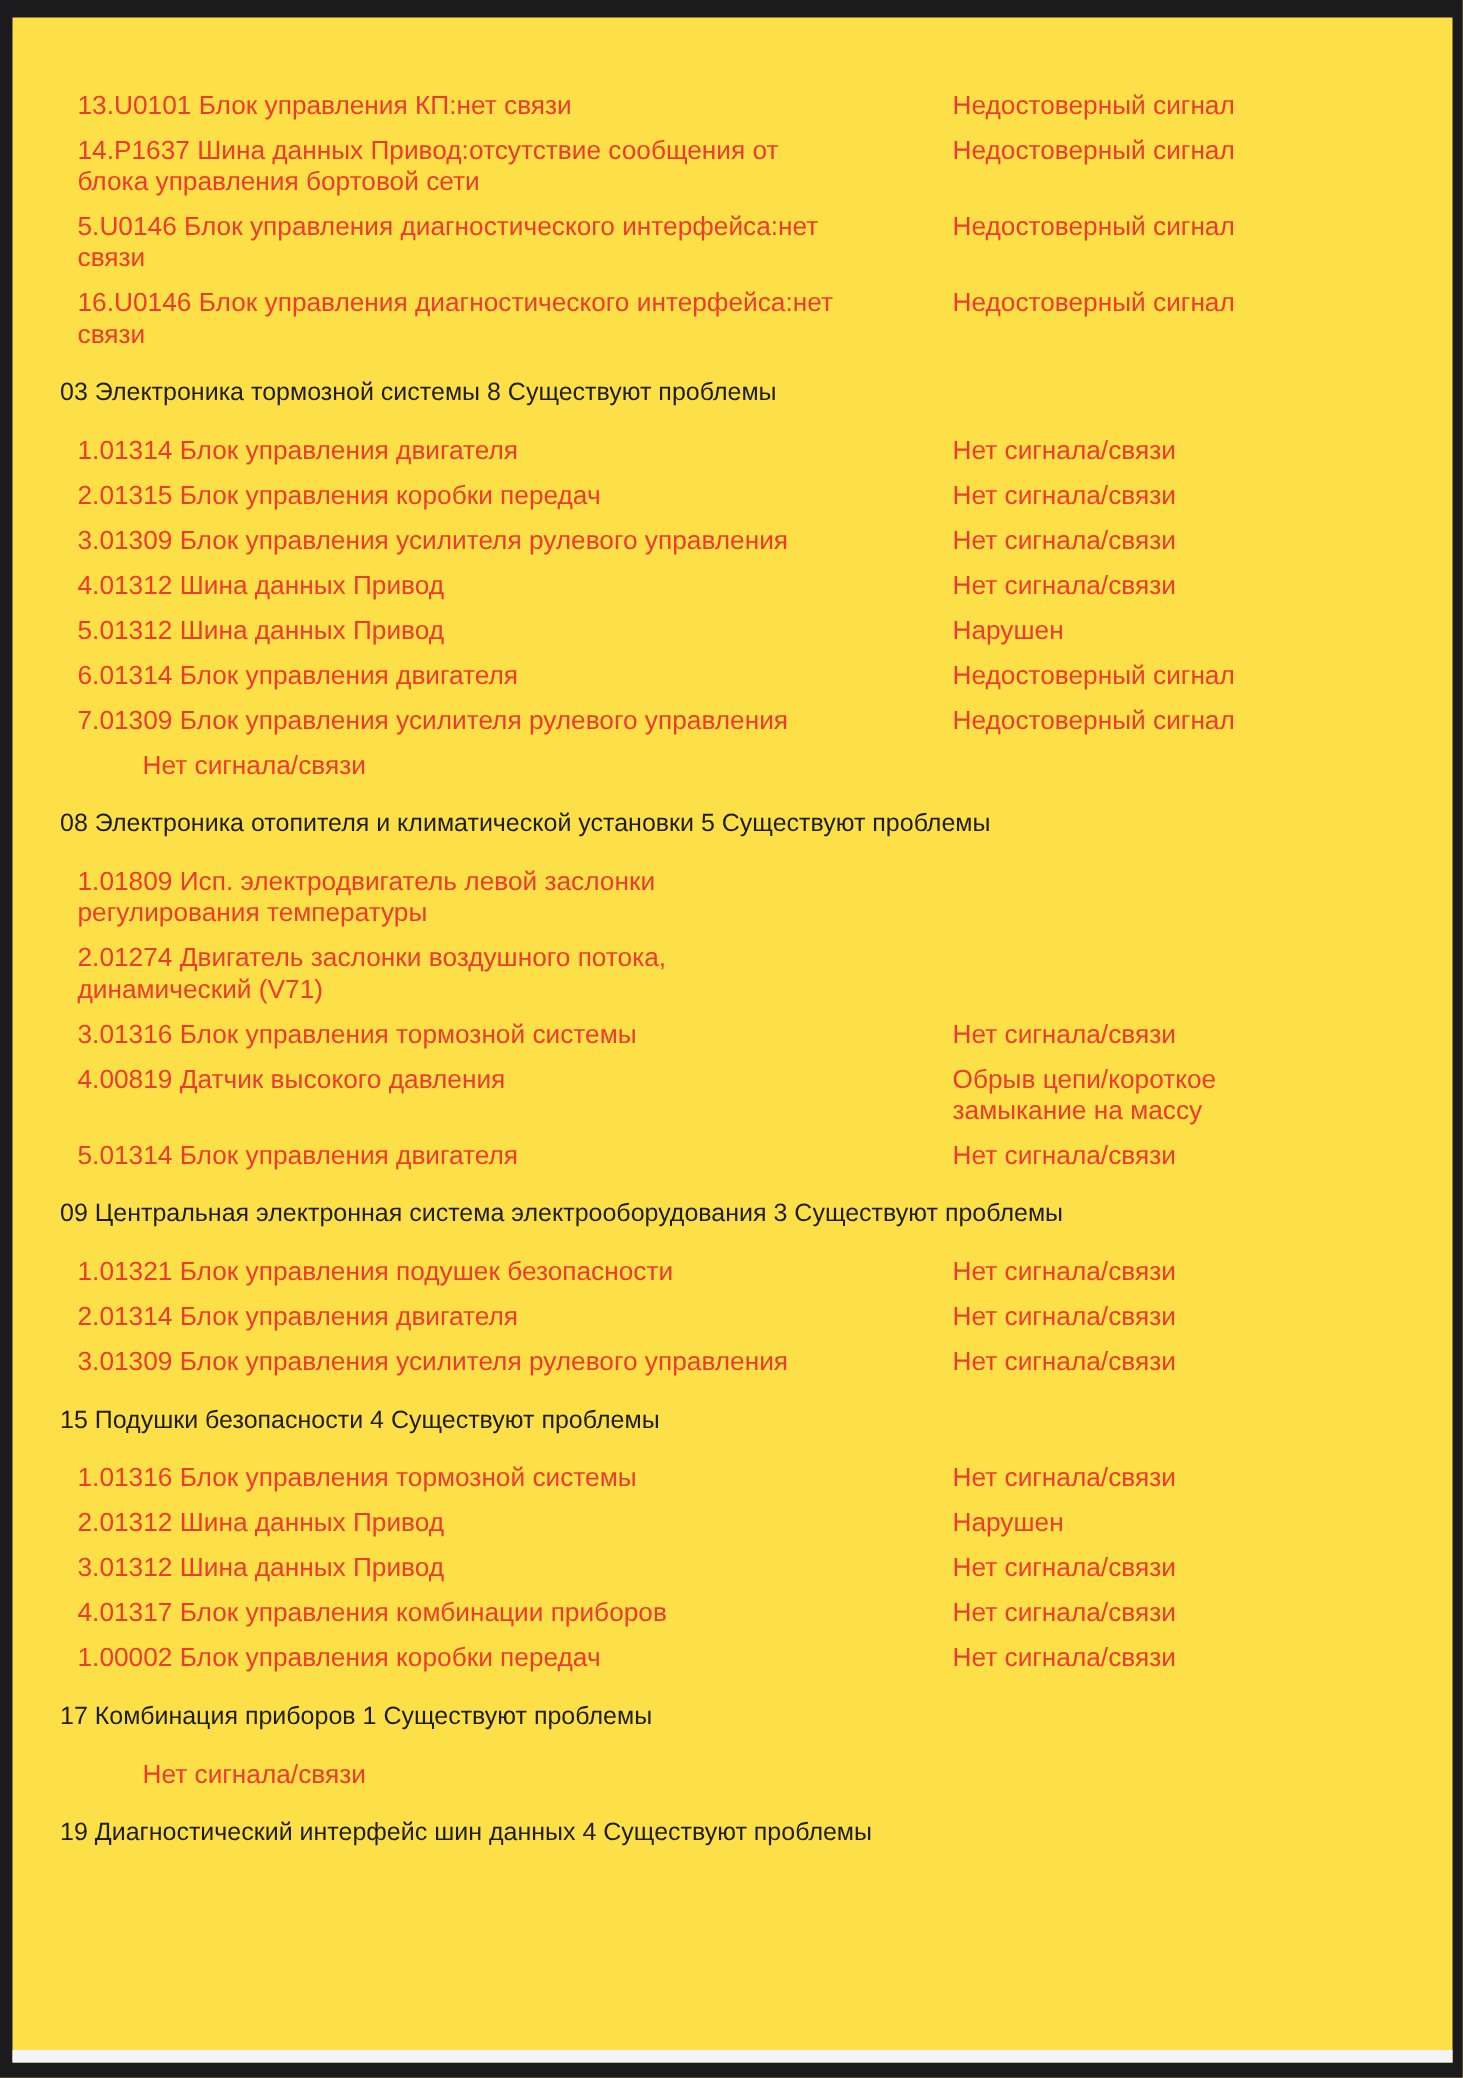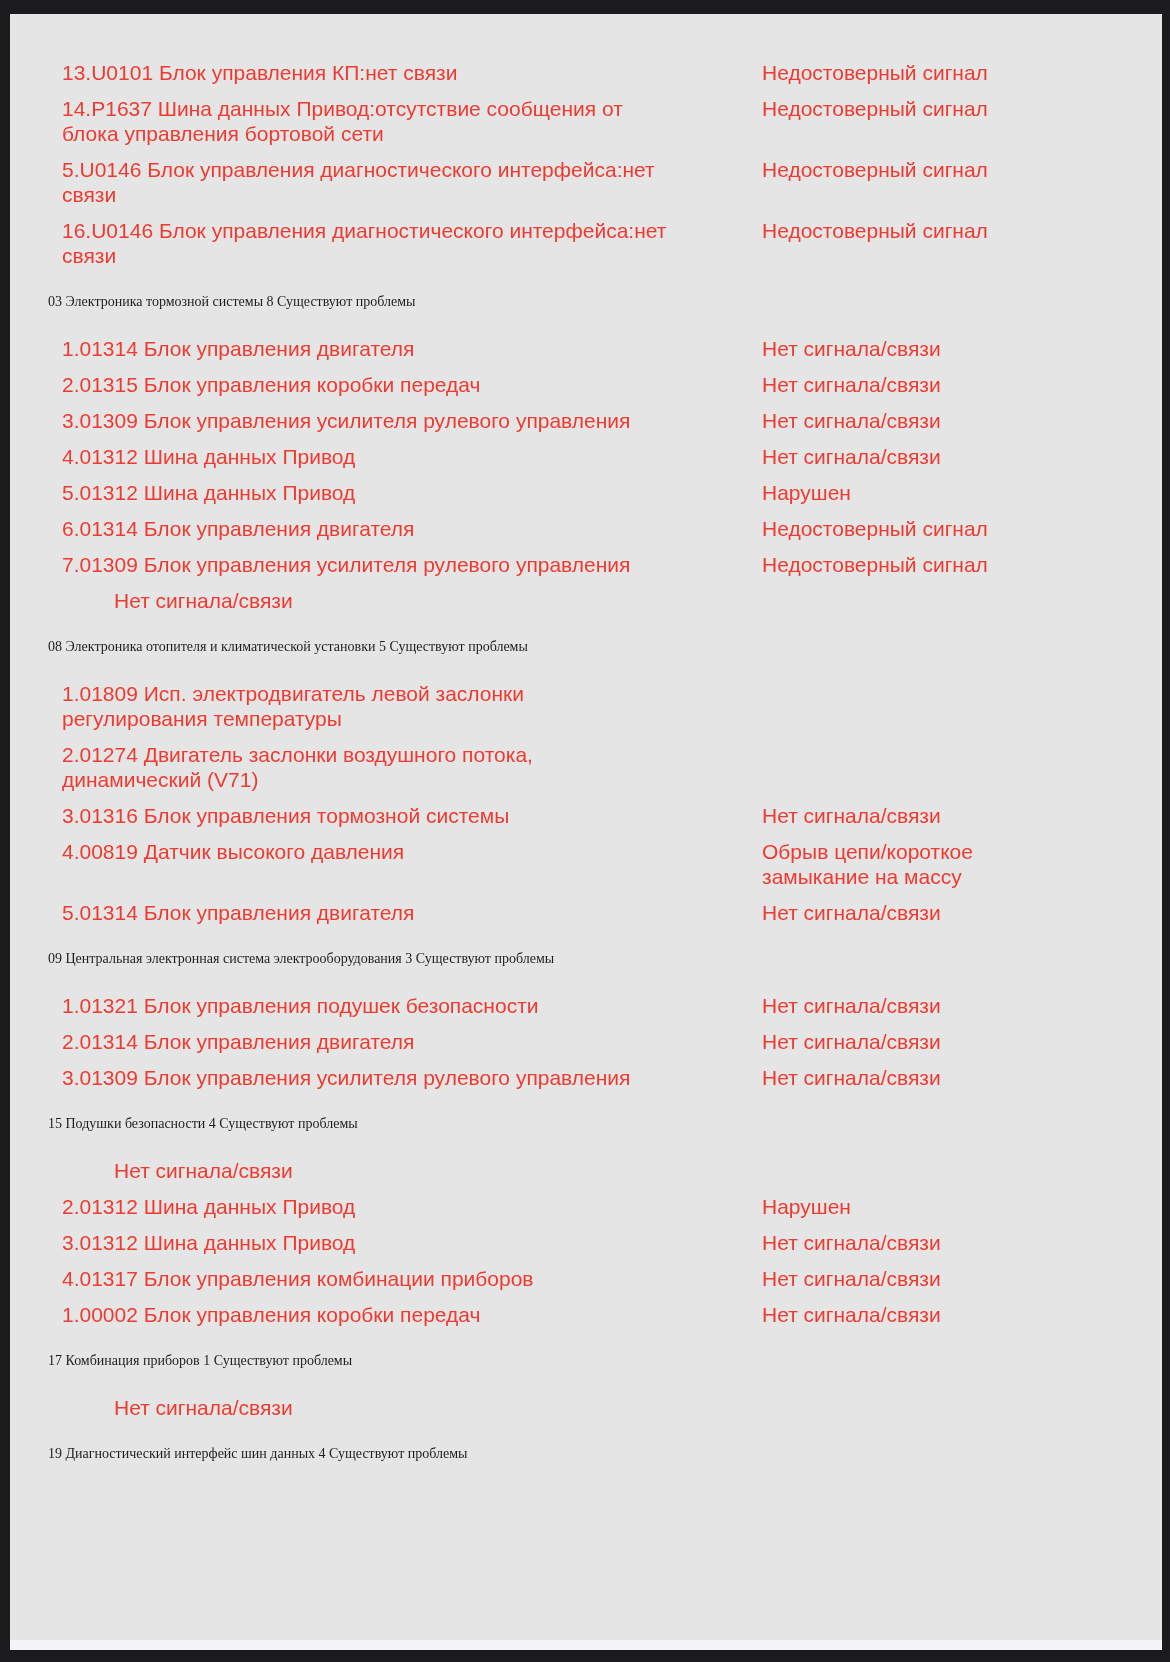--- a/index.html
+++ b/index.html
@@ -11,38 +11,37 @@
     font-family: "Liberation Sans", sans-serif;
     position: relative;
     overflow: hidden;
   }
   .paper {
     position: absolute;
     left: 10px;
     top: 14px;
     width: 1152px;
     height: 1636px;
-    background: #e5e5e5;
+    background: #fde047;
     box-sizing: border-box;
-    padding: 46px 20px 0 38px;
+    padding: 58px 20px 0 38px;
   }
   .paper-footer-strip {
     position: absolute;
     left: 0;
     right: 0;
     bottom: 0;
     height: 10px;
     background: #f4f4f6;
   }
   .section-header {
     color: #1e1e1e;
-    font-size: 14px;
+    font-size: 20px;
     line-height: 26px;
     margin: 21px 0;
-    font-family: Liberation Serif, serif;
   }
   .fault-row {
     display: flex;
     align-items: flex-start;
     margin: 0 0 11px 14px;
   }
   .fault-label {
     width: 648px;
     flex: 0 0 648px;
     color: #ee3b31;
@@ -147,20 +146,21 @@
       <div class="fault-row">
     <div class="fault-label">2.01314 Блок управления двигателя</div>
     <div class="fault-status">Нет сигнала/связи</div>
   </div>
       <div class="fault-row">
     <div class="fault-label">3.01309 Блок управления усилителя рулевого управления</div>
     <div class="fault-status">Нет сигнала/связи</div>
   </div>
       <div class="section-header">15 Подушки безопасности 4 Существуют проблемы</div>
       <div class="fault-row">
+    <div class="fault-label">1.01316 Блок управления тормозной системы</div>
     <div class="fault-status">Нет сигнала/связи</div>
   </div>
       <div class="fault-row">
     <div class="fault-label">2.01312 Шина данных Привод</div>
     <div class="fault-status">Нарушен</div>
   </div>
       <div class="fault-row">
     <div class="fault-label">3.01312 Шина данных Привод</div>
     <div class="fault-status">Нет сигнала/связи</div>
   </div>

